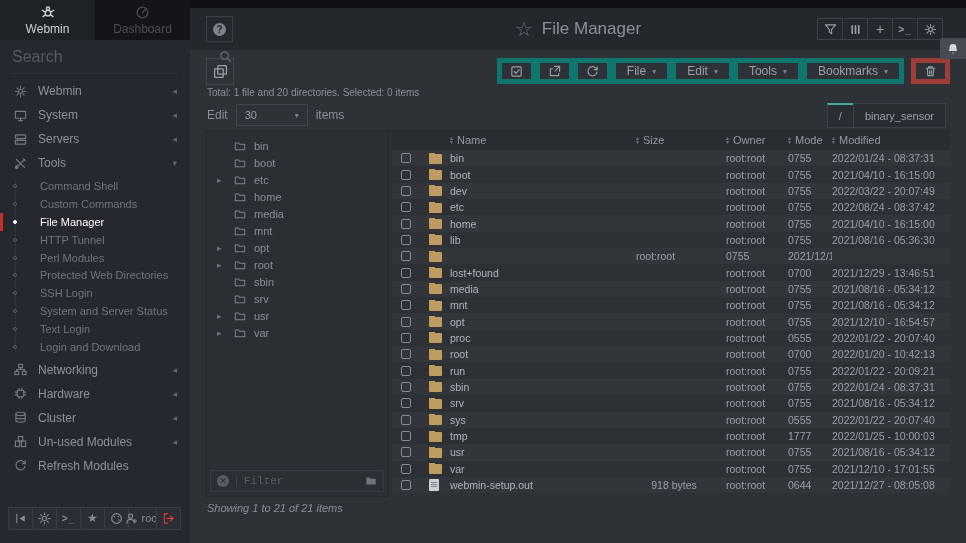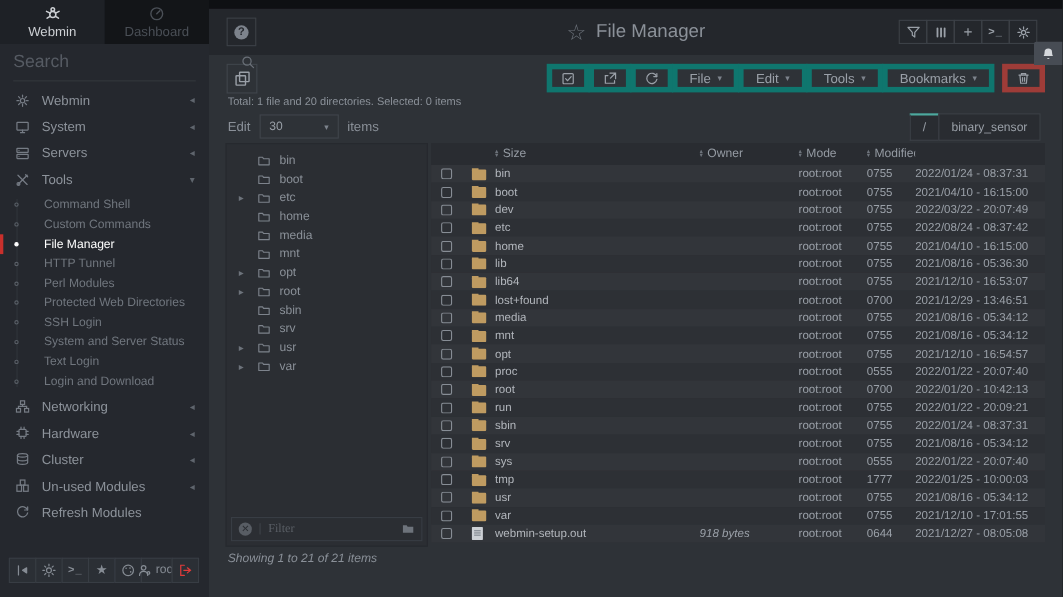--- a/index.html
+++ b/index.html
@@ -62,21 +62,21 @@
 
   
   .tree-panel { position:absolute; left:15px; top:80px; width:184px; bottom:46px; background:#2b2e33; border:1px solid #26292e; }
   .tree-list { padding-top:6px; }
   .titem { height:17px; display:flex; align-items:center; font-size:11px; color:#8a9098; padding-left:28px; position:relative; cursor:pointer; }
   .titem .tarrow { position:absolute; left:11px; top:50%; transform:translateY(-50%); color:#6d737b; font-size:9px; }
   .titem .tfold { display:flex; margin-right:8px; color:#7d838c; }
   .filter-bar { position:absolute; left:4px; right:4px; bottom:4px; height:22px; border:1px solid #383d44; display:flex; align-items:center; padding:0 6px; gap:6px; }
   .clear-btn { width:12px; height:12px; border-radius:50%; background:#585d64; color:#2b2e33; font-size:9px; line-height:12px; text-align:center; cursor:pointer; flex:none; }
   .filter-sep { color:#40454c; font-size:11px; }
-  .filter-bar input { flex:1; min-width:0; background:transparent; border:none; outline:none; color:#9aa0a8; font-size:11px; font-family:Liberation Serif, serif; }
+  .filter-bar input { flex:1; min-width:0; background:transparent; border:none; outline:none; color:#9aa0a8; font-size:11px; font-family:Liberation Mono, monospace; }
   .filter-bar input::placeholder { color:#5a5f66; }
   .filter-folder { color:#6d737b; display:flex; flex:none; cursor:pointer; }
 
   
   .file-table { position:absolute; left:202px; right:16px; top:80px; bottom:46px; }
   .fhead, .frow { display:grid; grid-template-columns:28px 30px 1fr 90px 62px 44px 118px; align-items:center; }
   .fhead { height:20px; background:#292c31; color:#959ba3; font-size:11px; }
   .hcell { display:flex; align-items:center; gap:4px; overflow:hidden; }
   .sort { display:flex; flex-direction:column; line-height:4.5px; font-size:6px; color:#6d737b; cursor:pointer; }
   .frow { height:16.35px; font-size:10.5px; color:#9aa0a8; cursor:pointer; }
@@ -84,21 +84,21 @@
   .frow:nth-child(even) { background:#2d3035; }
   .cell { overflow:hidden; white-space:nowrap; }
   .c-check { display:flex; justify-content:center; }
   .cbx { width:10px; height:10px; border:1px solid #878d95; border-radius:2px; display:inline-block; }
   .c-icon { display:flex; justify-content:flex-start; padding-left:9px; }
   .fold-fill { position:relative; width:13px; height:10px; background:#bf9b61; border-radius:1px; margin-top:1px; }
   .fold-fill::before { content:""; position:absolute; left:0; top:-2px; width:6px; height:3px; background:#bf9b61; border-radius:1px 1px 0 0; }
   .file-gl { position:relative; width:10px; height:12px; background:#ccd0d5; border-radius:1px; }
   .file-gl::before { content:""; position:absolute; left:2px; top:3px; right:2px; height:1px; background:#7d838c; box-shadow:0 2px 0 #7d838c, 0 4px 0 #7d838c; }
   .c-name { color:#b2b6bc; }
-  .c-size { text-align:left; padding-right:14px;font-style:italic; }
+  .c-size { text-align:center; padding-right:14px; }
   .status { position:absolute; left:17px; top:452px; font-size:11px; color:#8a9098;font-style:italic; }
 
   svg { display:block; }
 </style>
 </head>
 <body>
 
 <div class="sidebar">
   <div class="side-tabs">
     <div class="side-tab active">
@@ -566,41 +566,48 @@
 
   <div class="file-table">
     <div class="fhead">
       <div class="hcell"></div>
       <div class="hcell"></div>
       <div class="hcell">
           <span class="sort">
             <span>▴</span>
             <span>▾</span>
           </span>
-          <span>Size</span>
+          <span>Name</span>
         </div>
       <div class="hcell">
           <span class="sort">
             <span>▴</span>
             <span>▾</span>
           </span>
-          <span>Owner</span>
+          <span>Size</span>
         </div>
       <div class="hcell">
           <span class="sort">
             <span>▴</span>
             <span>▾</span>
           </span>
-          <span>Mode</span>
+          <span>Owner</span>
         </div>
       <div class="hcell">
           <span class="sort">
             <span>▴</span>
             <span>▾</span>
           </span>
+          <span>Mode</span>
+        </div>
+      <div class="hcell">
+          <span class="sort">
+            <span>▴</span>
+            <span>▾</span>
+          </span>
           <span>Modified</span>
         </div>
     </div>
     <div id="table-body">
         <div class="frow">
           <div class="cell c-check">
             <span class="cbx"></span>
           </div>
           <div class="cell c-icon">
             <span class="fold-fill"></span>
@@ -676,21 +683,20 @@
           <div class="cell">0755</div>
           <div class="cell">2021/08/16 - 05:36:30</div>
         </div>
         <div class="frow">
           <div class="cell c-check">
             <span class="cbx"></span>
           </div>
           <div class="cell c-icon">
             <span class="fold-fill"></span>
           </div>
-          <div class="cell c-name">lib64</div>
           <div class="cell c-size"></div>
           <div class="cell">root:root</div>
           <div class="cell">0755</div>
           <div class="cell">2021/12/10 - 16:53:07</div>
         </div>
         <div class="frow">
           <div class="cell c-check">
             <span class="cbx"></span>
           </div>
           <div class="cell c-icon">

